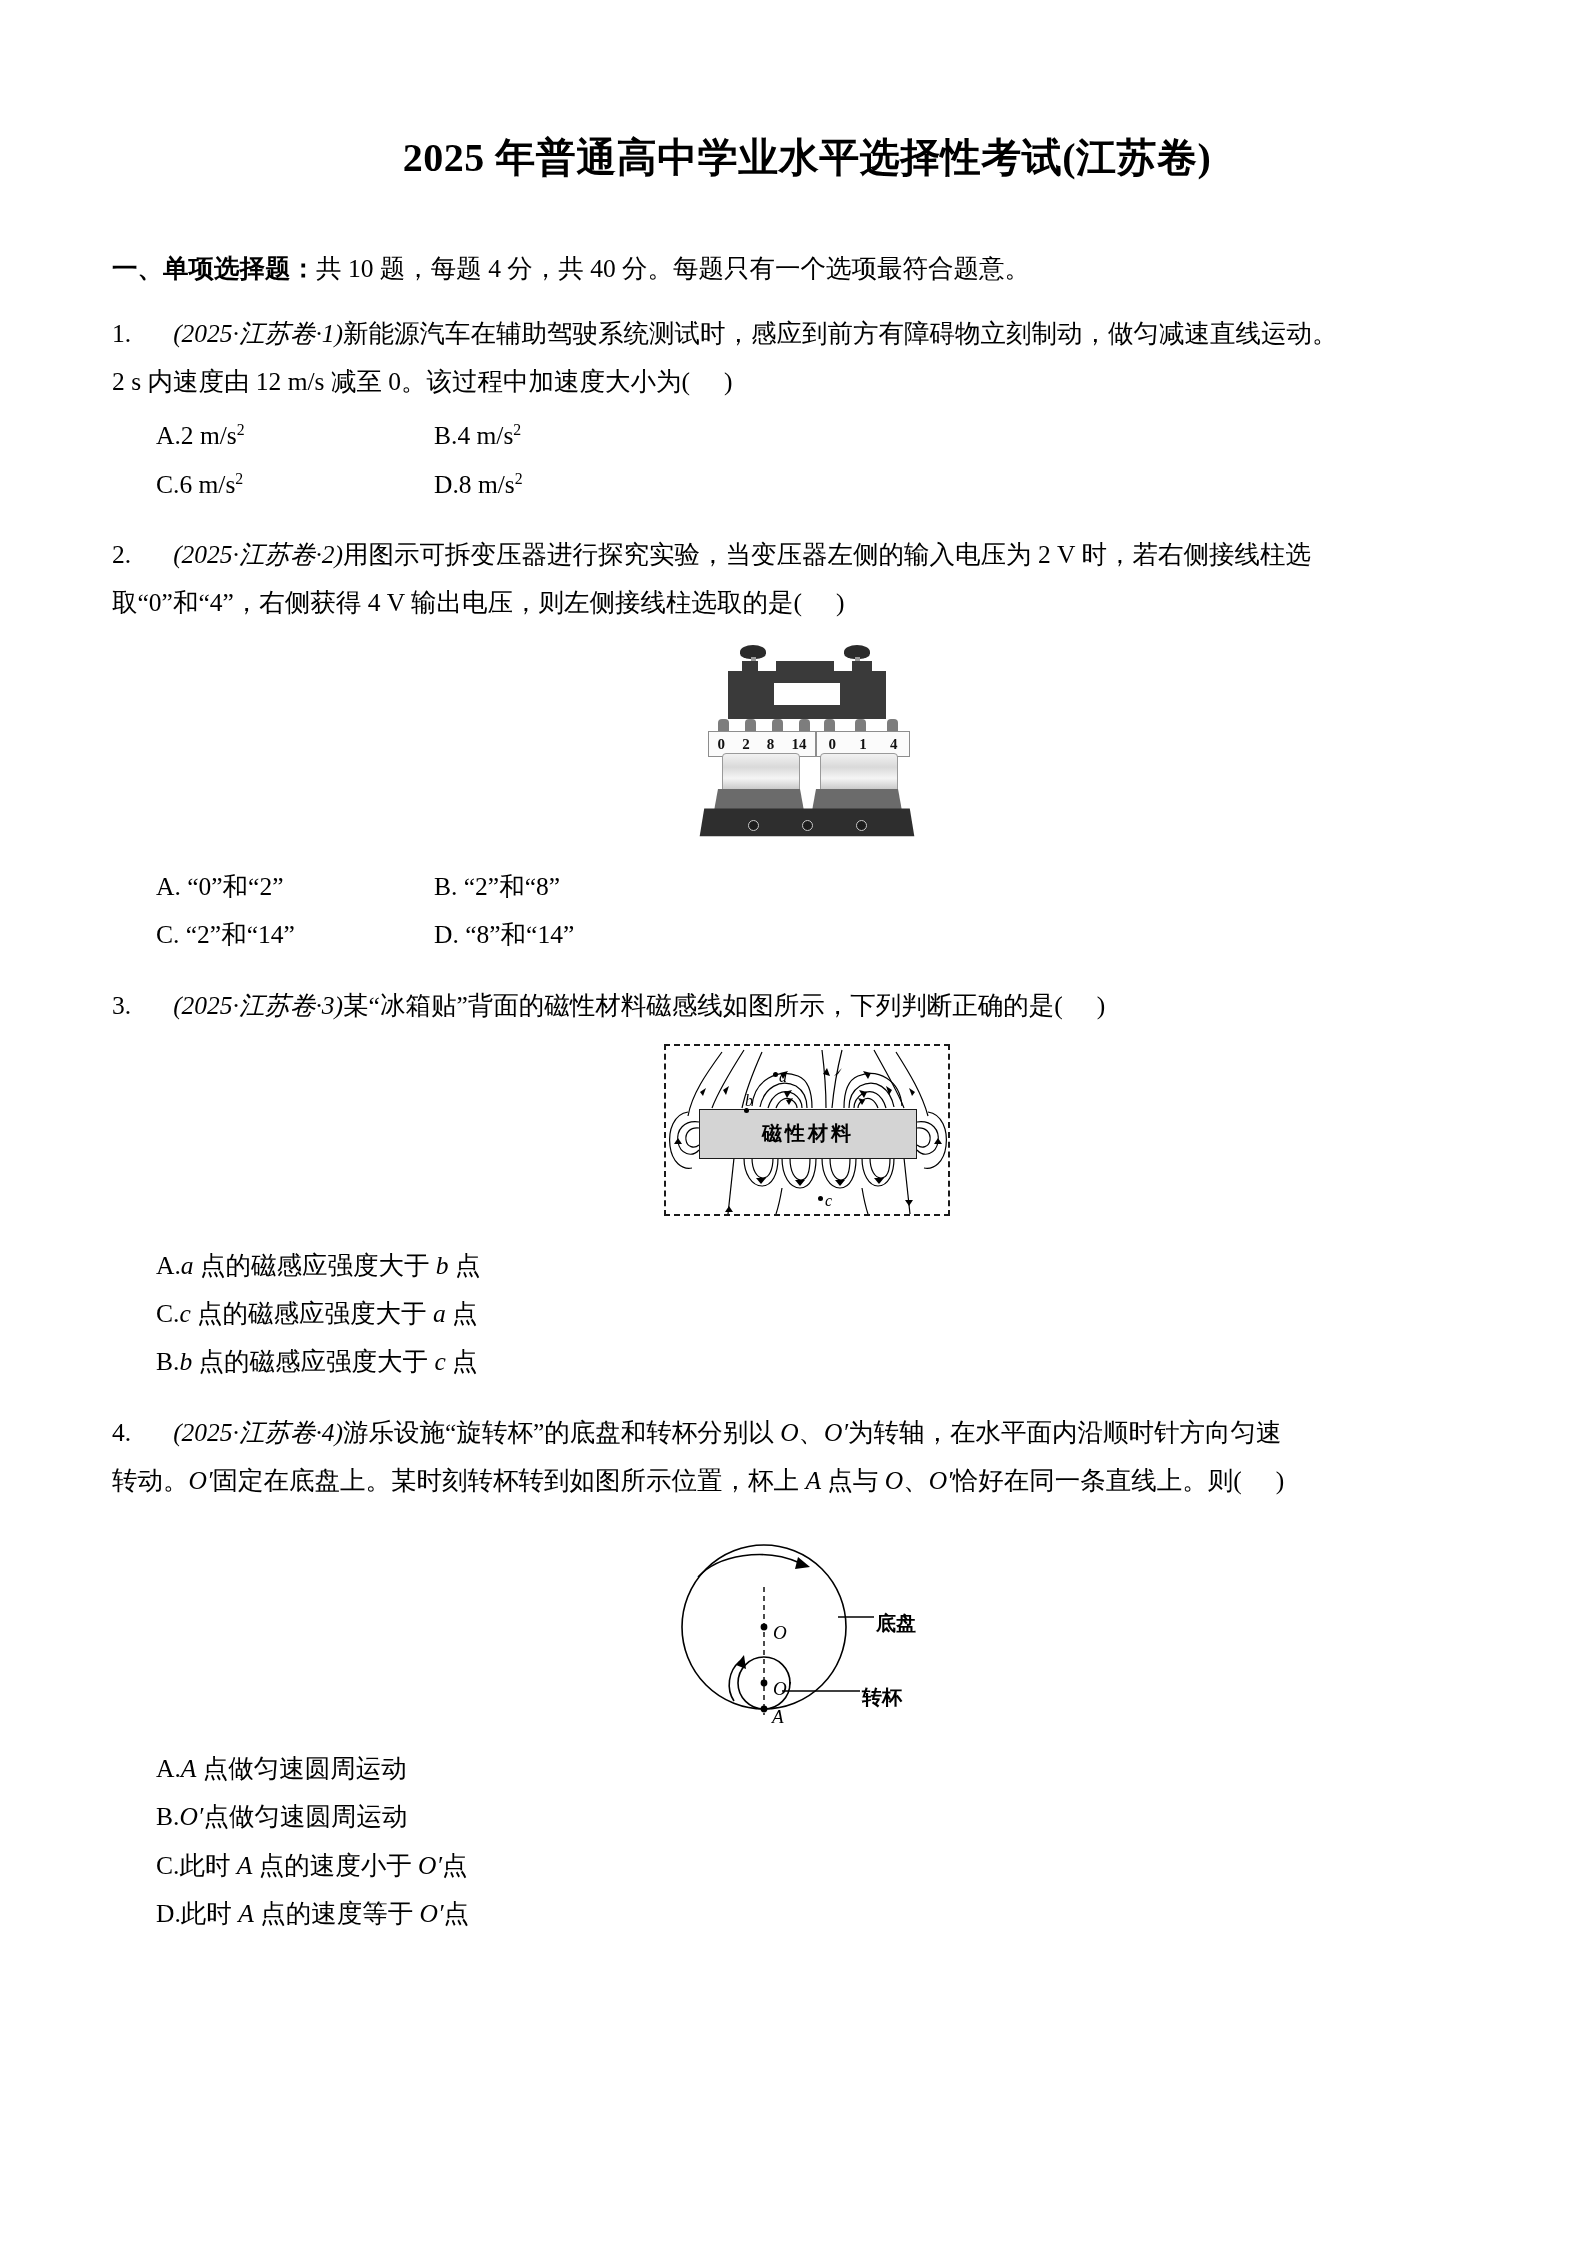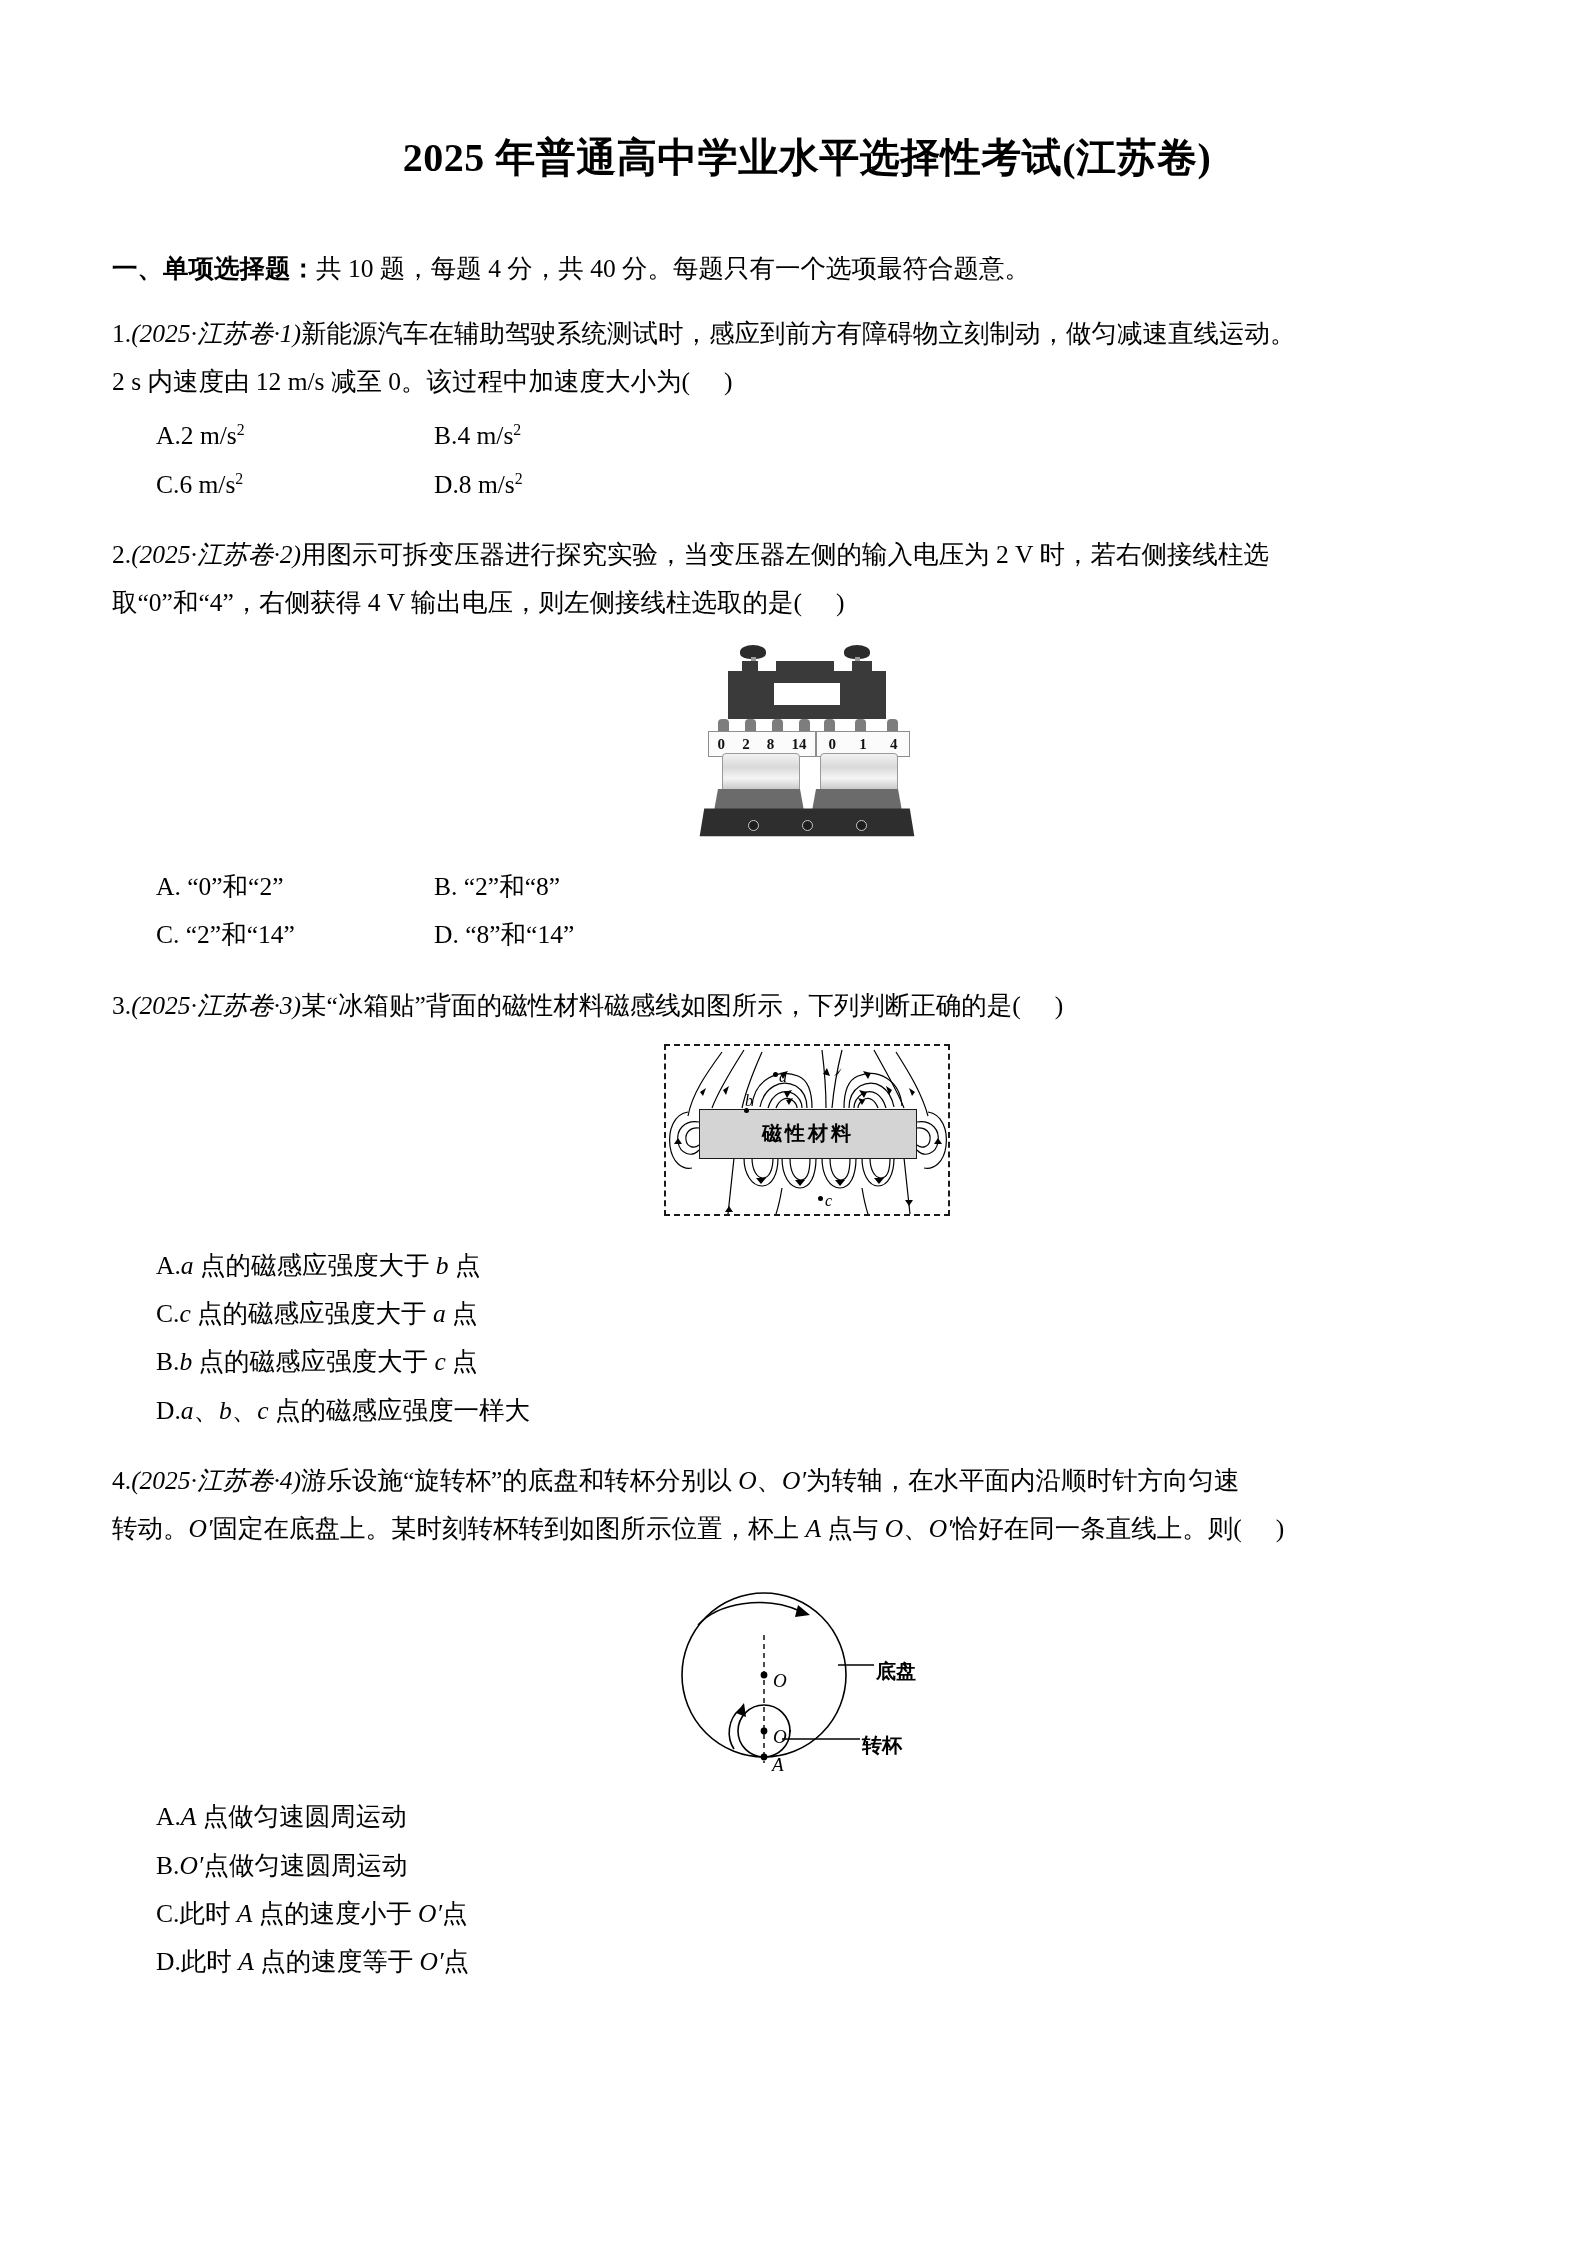--- a/index.html
+++ b/index.html
@@ -56,20 +56,21 @@
     margin-top: 22px;
     font-size: 25.5px;
     line-height: 1.88;
   }
   .qtext {
     text-align: justify;
     text-justify: inter-ideograph;
   }
   .src {
     font-style: italic;
+    margin-left: 42px;
   }
   .blank-gap {
     display: inline-block;
     width: 34px;
   }
 
   
   .options {
     margin-top: 6px;
   }
@@ -465,23 +466,20 @@
       <div class="options">
         <div class="opt-row">
           <span>A.</span><i>a</i><span> 点的磁感应强度大于 </span><i>b</i><span> 点</span>
         </div>
         <div class="opt-row">
           <span>C.</span><i>c</i><span> 点的磁感应强度大于 </span><i>a</i><span> 点</span>
         </div>
         <div class="opt-row">
           <span>B.</span><i>b</i><span> 点的磁感应强度大于 </span><i>c</i><span> 点</span>
         </div>
-        <div class="opt-row">
-          <span>D.</span><i>a</i><span>、</span><i>b</i><span>、</span><i>c</i><span> 点的磁感应强度一样大</span>
-        </div>
       </div>
     </div>
 
     <div class="question">
       <div class="qtext">
         <span>4.</span><span class="src">(2025·江苏卷·4)</span><span>游乐设施“旋转杯”的底盘和转杯分别以 </span><i>O</i><span>、</span><i>O′</i><span>为转轴，在水平面内沿顺时针方向匀速</span>
       </div>
       <div class="qtext">
         <span>转动。</span><i>O′</i><span>固定在底盘上。某时刻转杯转到如图所示位置，杯上 </span><i>A</i><span> 点与 </span><i>O</i><span>、</span><i>O′</i><span>恰好在同一条直线上。则(</span><span class="blank-gap"></span><span>)</span>
       </div>

